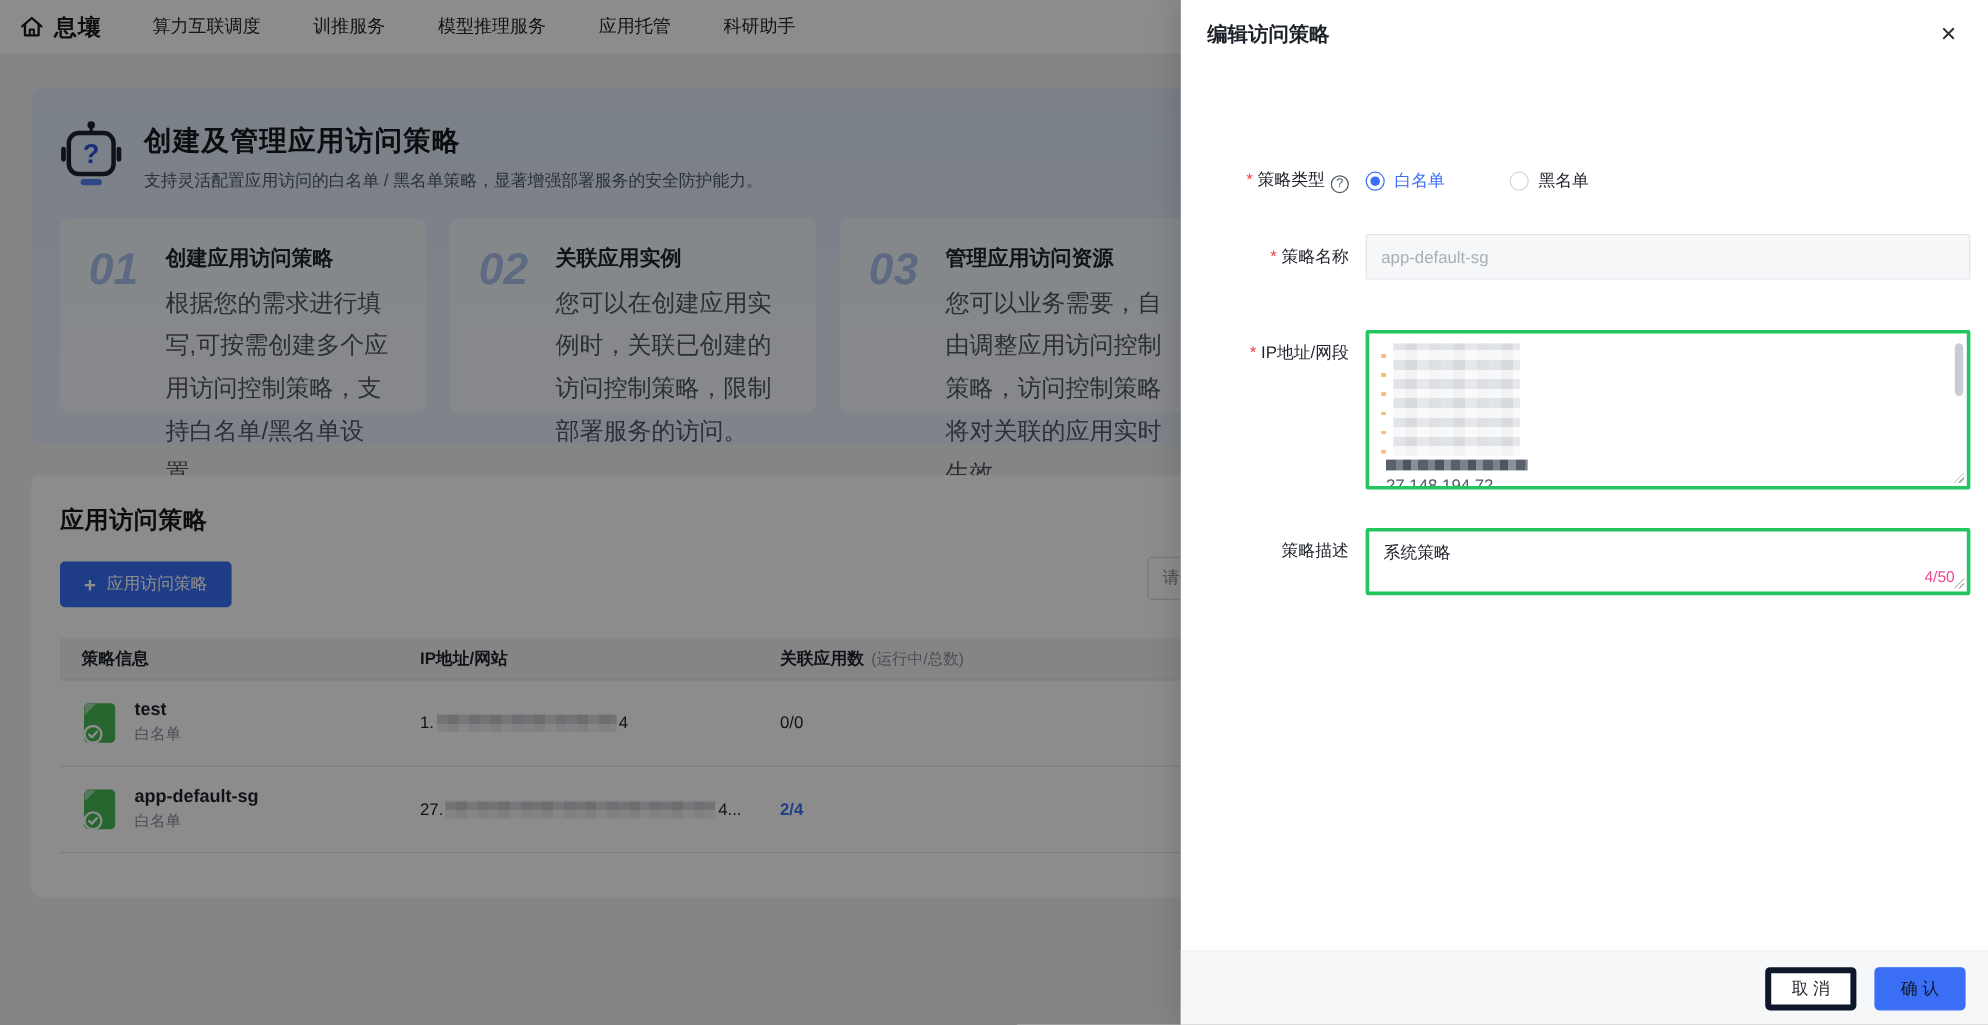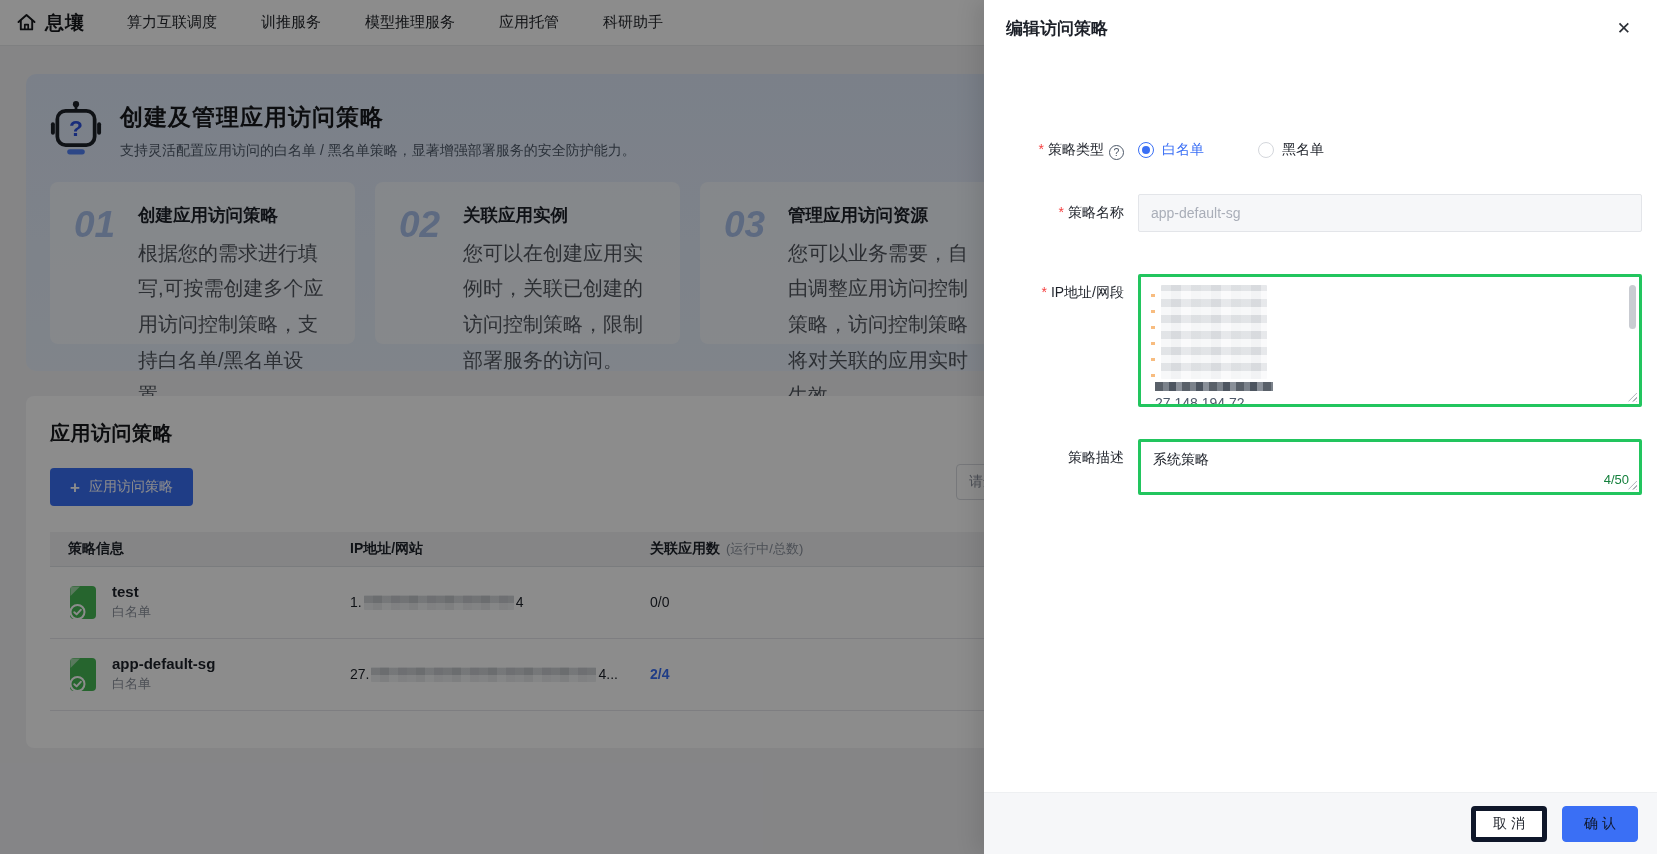--- a/index.html
+++ b/index.html
@@ -92,21 +92,21 @@
     background:repeating-linear-gradient(90deg,#596069 0 8px,#7b828b 8px 14px,#4d5560 14px 21px,#8a9099 21px 27px);}
   .ip-cut-line{font-size:14px;color:#4e5969;margin:3px 0 0 2px;line-height:18px;}
   .vthumb{position:absolute;right:3px;top:8px;width:7px;height:44px;border-radius:4px;background:#c9ccd2;}
   .grip{position:absolute;right:2px;bottom:2px;width:9px;height:9px;cursor:nwse-resize;
         background:repeating-linear-gradient(135deg,transparent 0 2px,#aeb3bb 2px 3.3px);
         clip-path:polygon(100% 0,100% 100%,0 100%);}
   .row-desc{margin-top:32px;}
   .row-desc .f-label{padding-top:10px;}
   .desc-box{height:56px;padding:9px 12px;}
   .desc-text{font-size:14px;color:#1d2129;}
-  .counter{position:absolute;right:10px;bottom:5px;font-size:13px;color:#15803d;text-align:right;}
+  .counter{position:absolute;right:10px;bottom:5px;font-size:13px;color:#ec4899;text-align:right;}
   .drawer-foot{flex:none;height:62px;background:#f6f7f9;border-top:1px solid #eef0f2;
                display:flex;align-items:center;justify-content:flex-end;gap:15px;padding-right:19px;}
   .btn{height:36px;width:76px;border-radius:4px;font-size:14px;cursor:pointer;display:inline-flex;
        align-items:center;justify-content:center;white-space:nowrap;}
   .btn-cancel{background:#fff;border:5px solid #0f172a;color:#1d2129;}
   .btn-confirm{background:#3a6ff5;border:1px solid #3a6ff5;color:#0f172a;}
 </style>
 </head>
 <body>
 

